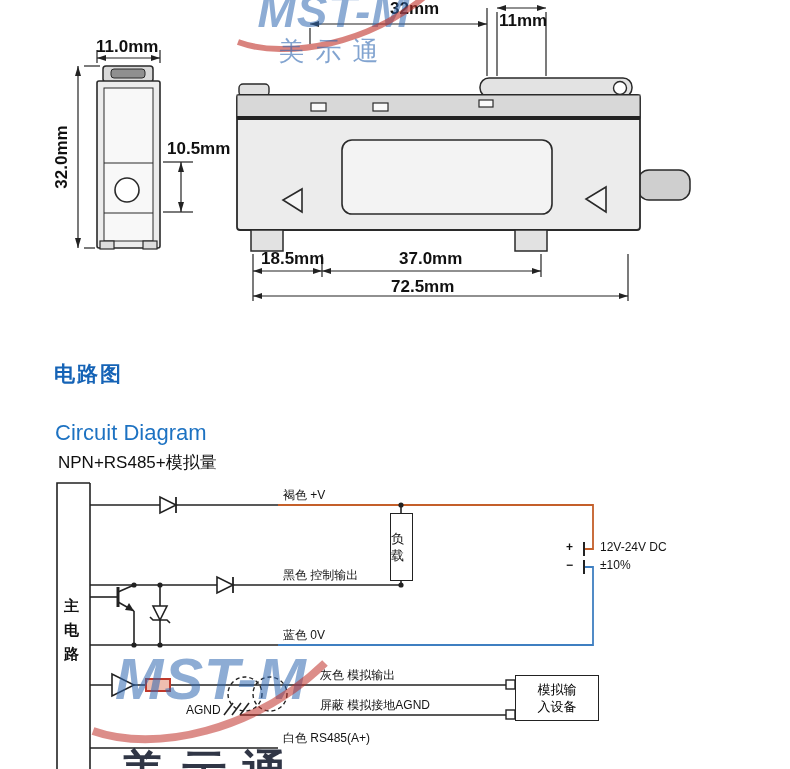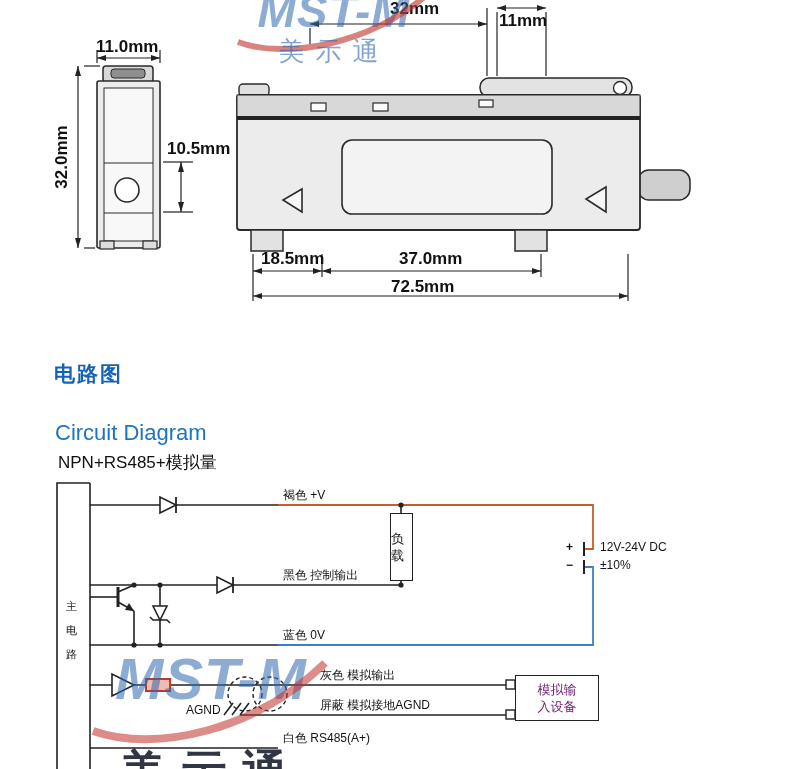--- a/index.html
+++ b/index.html
@@ -6,28 +6,28 @@
   .page{position:relative;width:790px;height:769px;overflow:hidden;background:#fff;
         font-family:"Liberation Sans",sans-serif;}
   .page svg.scene{position:absolute;left:0;top:0;}
   .lbl{position:absolute;font-size:12px;color:#141414;white-space:nowrap;}
   .dim{position:absolute;font-size:17px;font-weight:bold;color:#111;white-space:nowrap;}
   .dim-rot{width:76px;text-align:center;transform:rotate(-90deg);}
   .h-cn{position:absolute;left:54px;top:360px;font-size:21px;font-weight:bold;
         color:#1563b6;letter-spacing:2px;}
   .h-en{position:absolute;left:55px;top:420px;font-size:22px;color:#1d72c2;}
   .subtitle{position:absolute;left:58px;top:451px;font-size:17px;font-weight:normal;color:#101010;}
-  .vtext{position:absolute;left:63px;top:594px;width:17px;font-size:11px;font-weight:normal;
+  .vtext{position:absolute;left:63px;top:594px;width:17px;font-size:15px;font-weight:bold;
          line-height:24px;text-align:center;color:#111;word-break:break-all;}
   .load-box{position:absolute;left:390px;top:513px;width:21px;border:1.5px solid #222;
             background:#fff;font-size:13px;line-height:17px;text-align:left;
             padding:16px 0;color:#111;word-break:break-all;}
   .analog-box{position:absolute;left:515px;top:675px;width:82px;height:44px;
               border:1.5px solid #222;background:#fff;display:flex;flex-direction:column;
-              justify-content:center;align-items:center;font-size:13px;line-height:17px;color:#701a75;}
+              justify-content:center;align-items:center;font-size:13px;line-height:17px;color:#000000;}
   .wm{position:absolute;pointer-events:none;}
   .wm-top{left:228px;top:-16px;width:212px;height:92px;}
   .wm-bottom{left:85px;top:645px;width:252px;height:150px;}
   .wm-brand{position:absolute;left:0;top:0;width:100%;text-align:center;font-weight:bold;
             font-style:italic;letter-spacing:1px;color:rgba(47,104,177,0.55);}
   .wm-top .wm-brand{font-size:46px;}
   .wm-bottom .wm-brand{font-size:58px;}
   .wm-cn{position:absolute;left:0;width:100%;text-align:center;white-space:nowrap;}
   .wm-top .wm-cn{top:50px;font-size:26px;letter-spacing:11px;color:rgba(47,104,177,0.6);}
   .wm-bottom .wm-cn{top:97px;font-size:46px;font-weight:bold;letter-spacing:15px;

